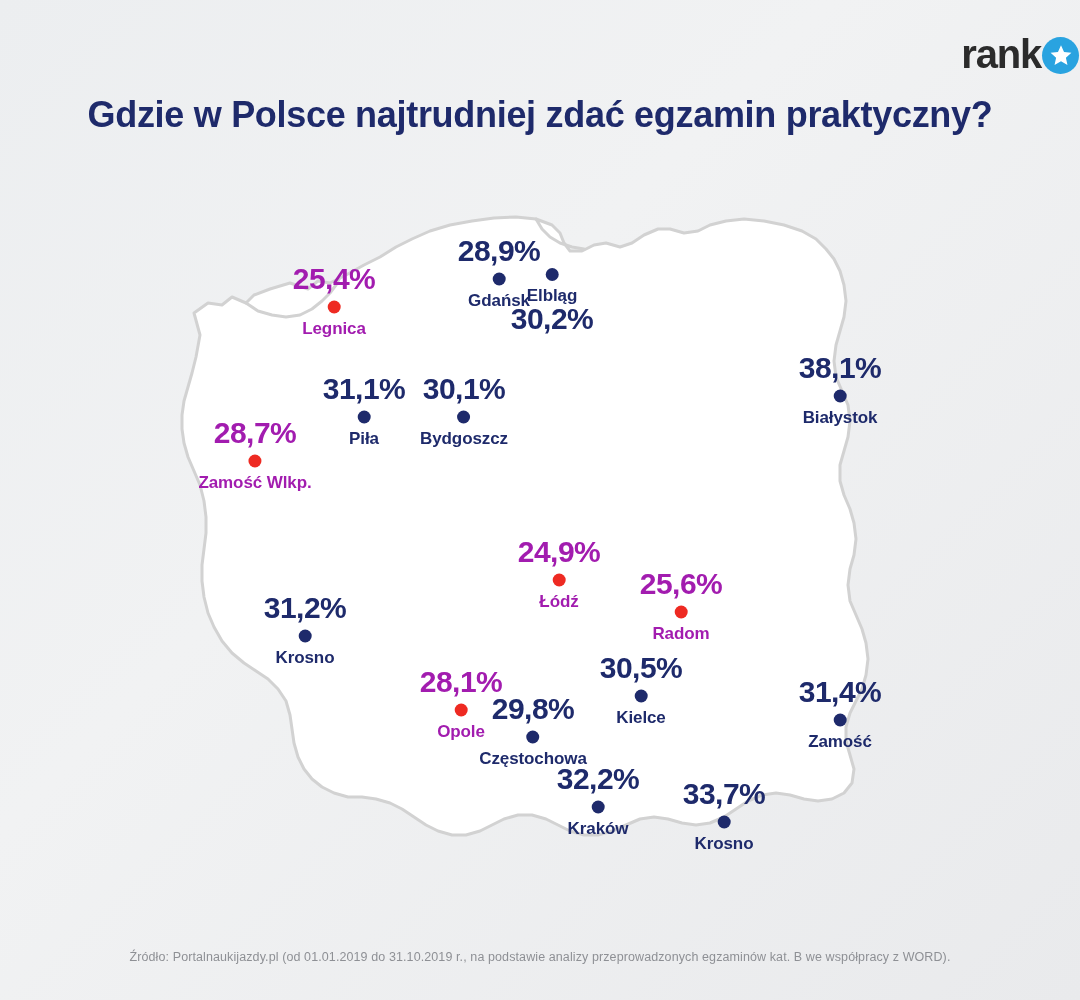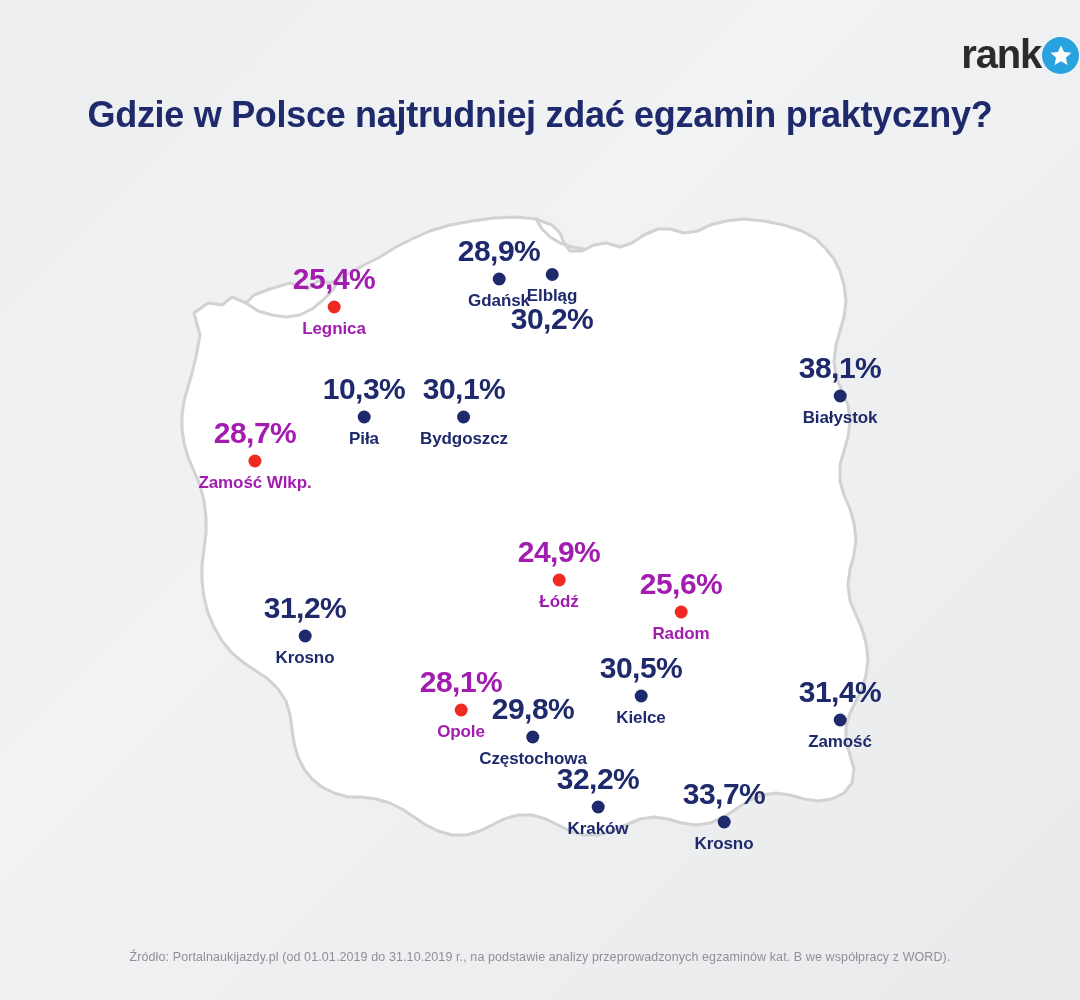--- a/index.html
+++ b/index.html
@@ -211,21 +211,21 @@
       </div>
       <div class="city navy" style="left: 840px; top: 389px;">
         <div class="stack">
           <div class="value">38,1%</div>
           <div class="dot"></div>
           <div class="name">Białystok</div>
         </div>
       </div>
       <div class="city navy" style="left: 364px; top: 410px;">
         <div class="stack">
-          <div class="value">10,3%</div>
+          <div class="value">31,1%</div>
           <div class="dot"></div>
           <div class="name">Piła</div>
         </div>
       </div>
       <div class="city navy" style="left: 464px; top: 410px;">
         <div class="stack">
           <div class="value">30,1%</div>
           <div class="dot"></div>
           <div class="name">Bydgoszcz</div>
         </div>

